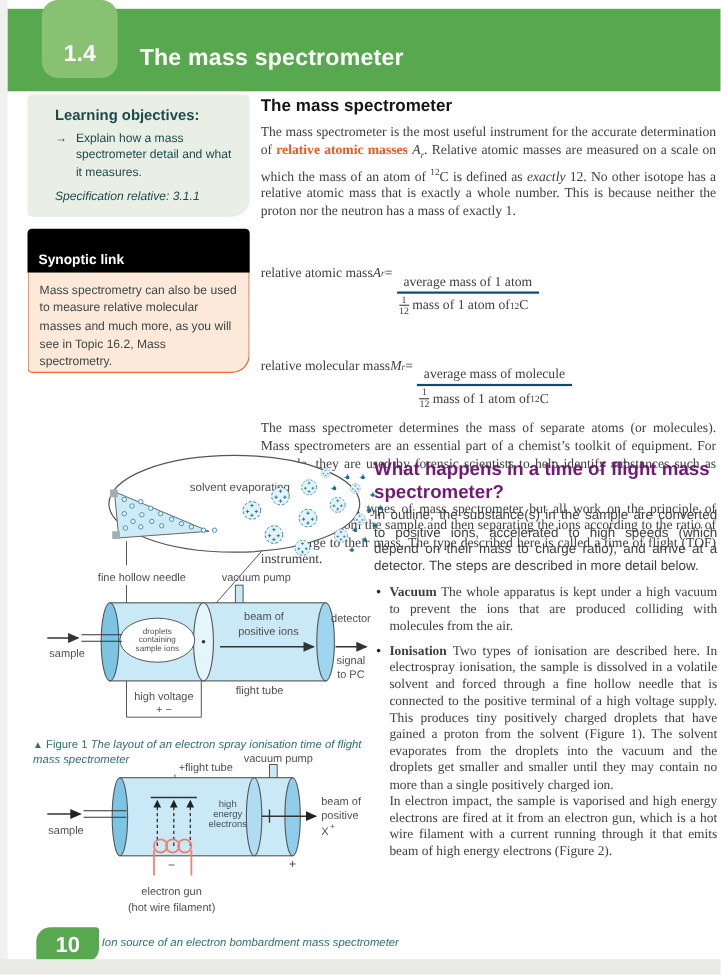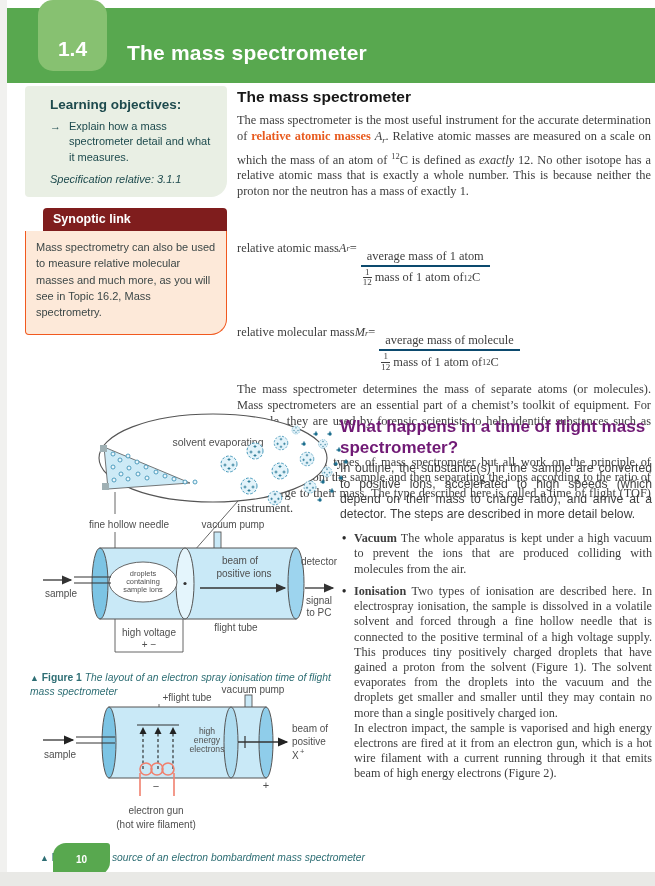--- a/index.html
+++ b/index.html
@@ -17,22 +17,22 @@
   #header .title { position:absolute; left:120px; top:33px; color:#fff; font-weight:bold; font-size:21px; letter-spacing:0.2px; }
 
   
   #objectives { position:absolute; left:25px; top:86px; width:202px; background:#e9efe4; border-radius:4px 4px 16px 4px; padding:11px 13px 12px 25px; color:#1d4a4d; }
   #objectives h3 { font-size:13.5px; font-weight:bold; margin-bottom:7px; }
   #objectives .obj-item { display:flex; font-size:11px; line-height:1.4; }
   #objectives .obj-arrow { width:19px; flex:0 0 19px; font-weight:bold; }
   #objectives .spec { font-style:italic; font-size:11px; margin-top:8px; }
 
   #synoptic { position:absolute; left:25px; top:208px; width:202px; }
-  #synoptic .syn-head { background:#7f1d1d; color:#fff; font-weight:bold; font-size:12.5px; padding:4px 10px 5px 10px; border-radius:4px 4px 0 0;margin-left:18px; }
-  #synoptic .syn-body { background:#fde9d9; border:1.5px solid #f1591f; border-top:none; border-radius:0 0 16px 4px; padding:8px 10px 14px 10px; font-size:11px; line-height:1.48; color:#3c4747; }
+  #synoptic .syn-head { background:#000000; color:#fff; font-weight:bold; font-size:12.5px; padding:21px 10px 5px 10px; border-radius:4px 4px 0 0; }
+  #synoptic .syn-body { background:#fde9d9; border:1.5px solid #f1591f; border-top:none; border-radius:0 0 16px 4px; padding:8px 10px 1px 10px; font-size:11px; line-height:1.48; color:#3c4747; }
 
   
   #main-col { position:absolute; left:237px; top:88px; width:414px; color:#3e3e3e; }
   #main-col h2 { font-size:15.5px; font-weight:bold; color:#161616; margin-bottom:7px; font-family:"Liberation Sans", sans-serif; }
   #main-col p { font-family:"Liberation Serif", serif; font-size:12.4px; line-height:15.6px; text-align:justify; }
   #main-col p + p { margin-top:10px; }
   .kw { color:#e85a1e; font-weight:bold; }
   .ivar { font-style:italic; }
   sub.v { font-size:8.5px; font-style:italic; }
   sup.iso { font-size:8.5px; }
@@ -55,25 +55,25 @@
   #right-col .blabel { font-weight:bold; }
 
   
   .figsvg { position:absolute; }
   #fig1svg { left:33px; top:412px; }
   #fig2svg { left:35px; top:683px; }
   .caption { position:absolute; font-size:10.3px; color:#2e6e74; line-height:1.35; }
   #cap1 { left:30px; top:671px; width:312px; }
   #cap2 { left:40px; top:851px; width:330px; }
   .caption .cmark { font-size:9px; }
-  .caption .clabel { font-weight:bold; font-style:normal; }
+  .caption .clabel { font-weight:normal; font-style:normal; }
   .caption .ctext { font-style:italic; }
 
   
-  #page-num { position:absolute; left:33px; top:843px; width:57px; height:32px; background:#58a84f; border-radius:13px 3px 13px 3px; display:flex; align-items:center; justify-content:center; color:#fff; font-weight:bold; font-size:10px;margin-left:20px; }
+  #page-num { position:absolute; left:33px; top:843px; width:57px; height:32px; background:#58a84f; border-radius:13px 3px 13px 3px; display:flex; align-items:center; justify-content:center; color:#fff; font-weight:bold; font-size:20px; }
 
   svg text { font-family:"Liberation Sans", sans-serif; fill:#4f4f4f; }
 </style>
 </head>
 <body>
 
 <div id="page">
   <div class="strip-left"></div>
 
   <div id="header">

